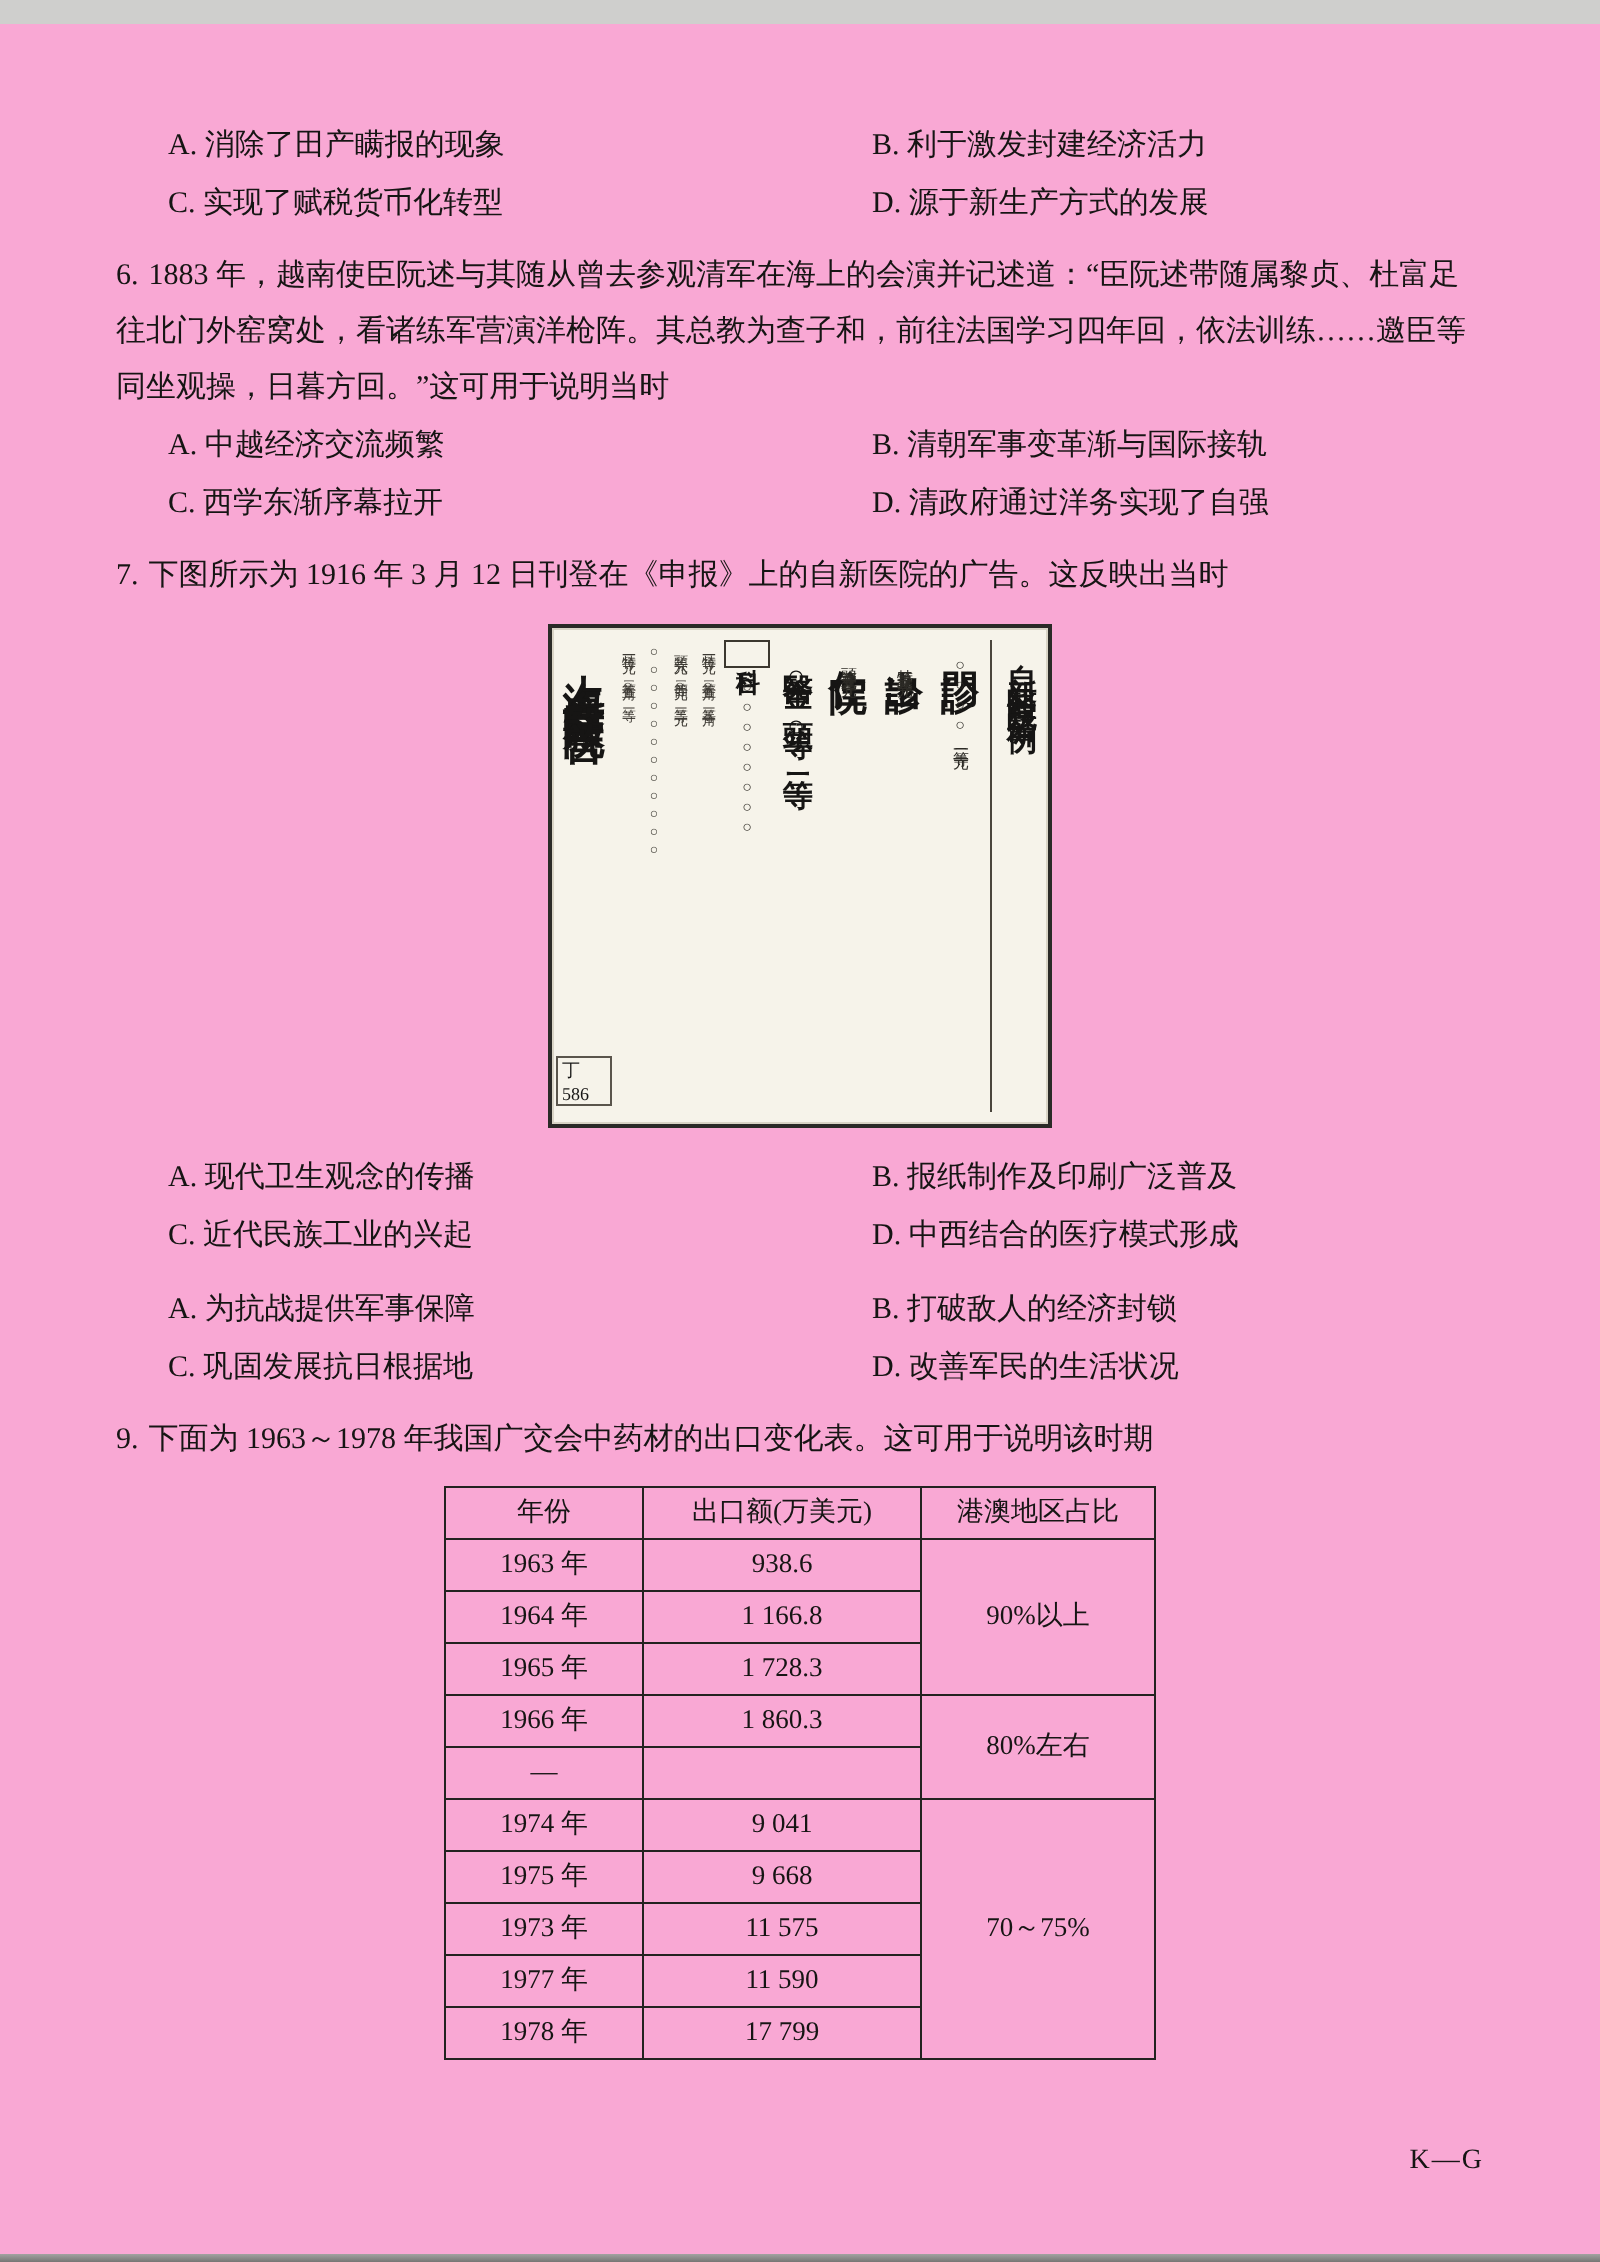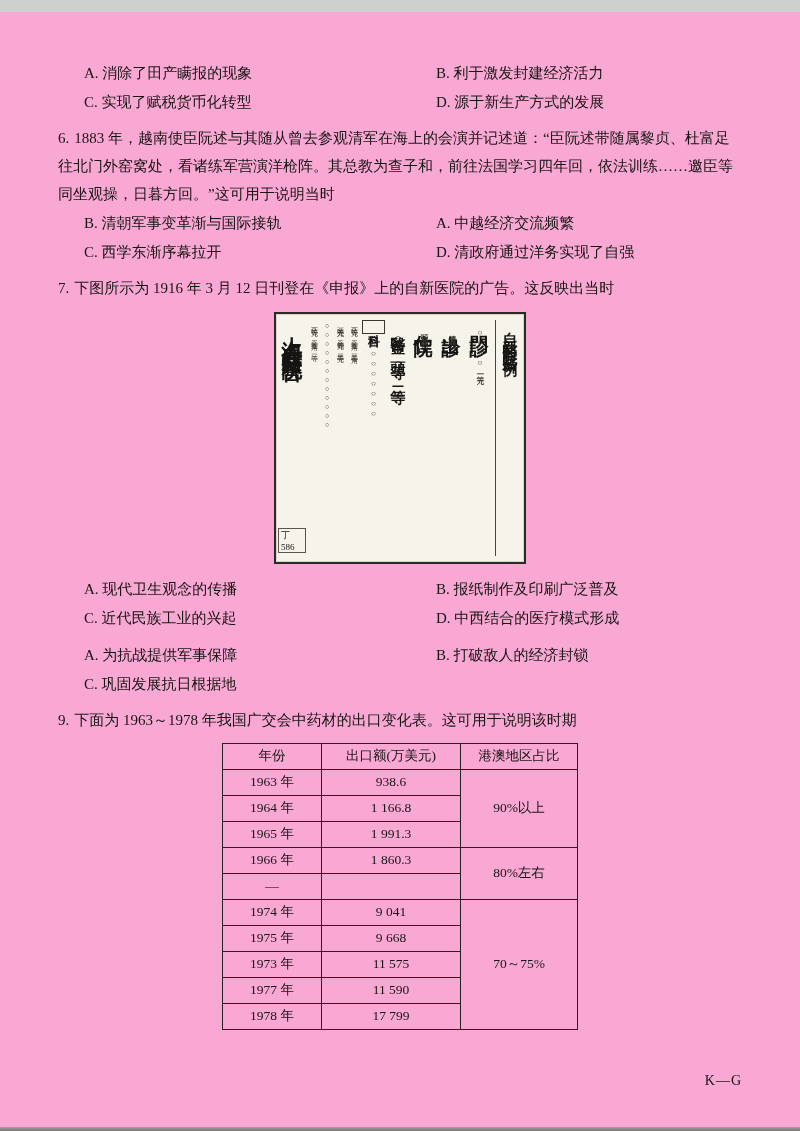--- a/index.html
+++ b/index.html
@@ -60,22 +60,22 @@
 
   <div class="opts">
     <div class="opt">A. 消除了田产瞒报的现象</div>
     <div class="opt">B. 利于激发封建经济活力</div>
     <div class="opt">C. 实现了赋税货币化转型</div>
     <div class="opt">D. 源于新生产方式的发展</div>
   </div>
 
   <p class="stem"><span class="qnum">6.</span><span>1883 年，越南使臣阮述与其随从曾去参观清军在海上的会演并记述道：“臣阮述带随属黎贞、杜富足往北门外窑窝处，看诸练军营演洋枪阵。其总教为查子和，前往法国学习四年回，依法训练……邀臣等同坐观操，日暮方回。”这可用于说明当时</span></p>
   <div class="opts">
+    <div class="opt">A. 中越经济交流频繁</div>
     <div class="opt">B. 清朝军事变革渐与国际接轨</div>
-    <div class="opt">A. 中越经济交流频繁</div>
     <div class="opt">C. 西学东渐序幕拉开</div>
     <div class="opt">D. 清政府通过洋务实现了自强</div>
   </div>
 
   <p class="stem"><span class="qnum">7.</span><span>下图所示为 1916 年 3 月 12 日刊登在《申报》上的自新医院的广告。这反映出当时</span></p>
 
   <div class="ad-wrap">
     <div class="ad">
       <div class="ad-rule v">自新醫院醫例</div>
       <div class="ad-services">
@@ -114,20 +114,21 @@
     <div class="opt">A. 现代卫生观念的传播</div>
     <div class="opt">B. 报纸制作及印刷广泛普及</div>
     <div class="opt">C. 近代民族工业的兴起</div>
     <div class="opt">D. 中西结合的医疗模式形成</div>
   </div>
 
   <div class="opts">
     <div class="opt">A. 为抗战提供军事保障</div>
     <div class="opt">B. 打破敌人的经济封锁</div>
     <div class="opt">C. 巩固发展抗日根据地</div>
+    <div class="opt">D. 改善军民的生活状况</div>
   </div>
 
   <p class="stem"><span class="qnum">9.</span><span>下面为 1963～1978 年我国广交会中药材的出口变化表。这可用于说明该时期</span></p>
 
   <table class="qtable">
     <thead>
       <tr>
         <th class="col-year">年份</th>
         <th class="col-val">出口额(万美元)</th>
         <th class="col-share">港澳地区占比</th>
@@ -138,21 +139,21 @@
         <td>1963 年</td>
         <td>938.6</td>
         <td rowspan="3">90%以上</td>
       </tr>
       <tr>
         <td>1964 年</td>
         <td>1 166.8</td>
       </tr>
       <tr>
         <td>1965 年</td>
-        <td>1 991.3</td>
+        <td>1 728.3</td>
       </tr>
       <tr>
         <td>1966 年</td>
         <td>1 860.3</td>
         <td rowspan="2">80%左右</td>
       </tr>
       <tr>
         <td>—</td>
         <td></td>
       </tr>

